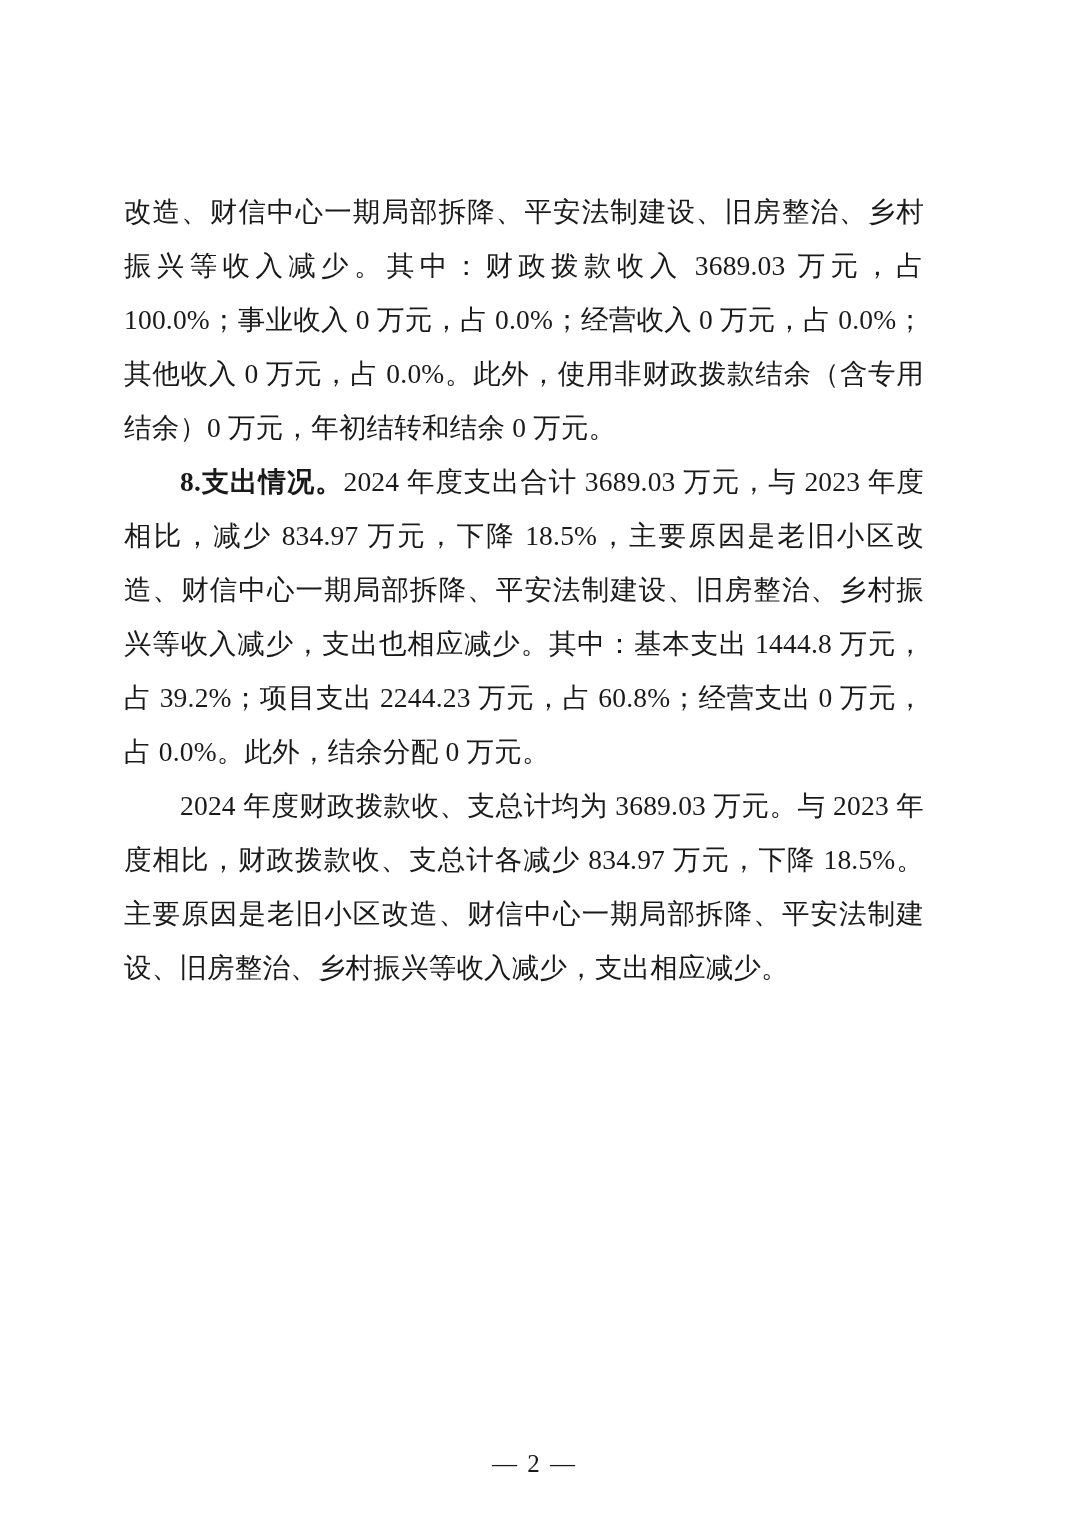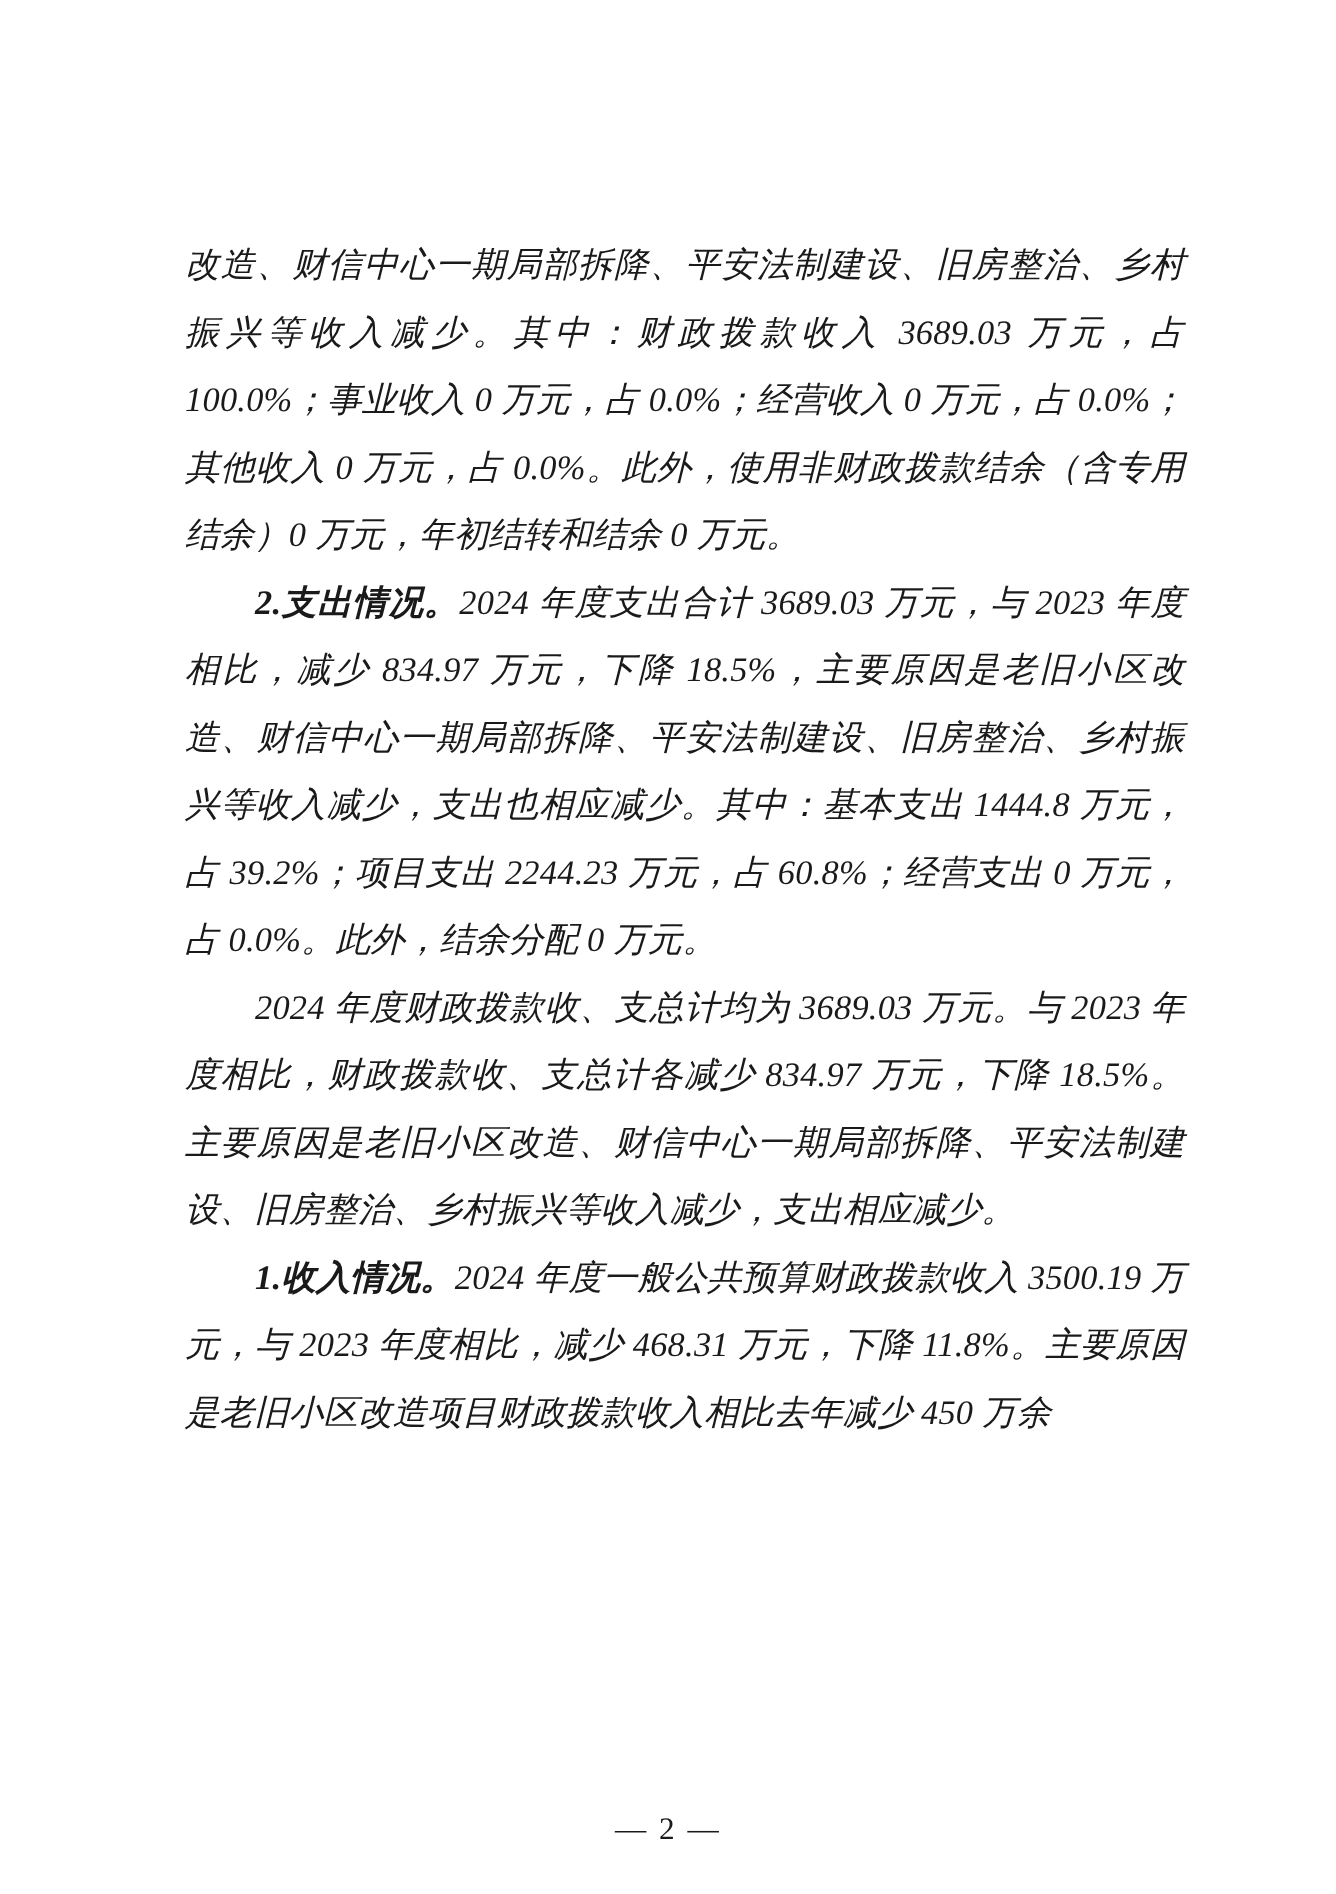--- a/index.html
+++ b/index.html
@@ -12,24 +12,23 @@
     width: 1069px;
     height: 1515px;
     background: #ffffff;
     margin: 0 auto;
     overflow: hidden;
     font-family: "Liberation Serif", "DejaVu Serif", serif;
     color: #1a1a1a;
   }
   .content {
     position: absolute;
-    left: 148px;
+    left: 124px;
     top: 185px;
     width: 800px;
-    font-style: italic;
   }
   p.para {
     margin: 0 0 0 0;
     font-size: 27.5px;
     line-height: 54px;
     text-align: justify;
     text-align-last: left;
     text-justify: inter-ideograph;
     letter-spacing: 0.2px;
   }
@@ -53,21 +52,20 @@
   .footer .pnum {
     display: inline-block;
   }
 </style>
 </head>
 <body>
 
 <div class="page">
   <div class="content">
     <p class="para" id="p1"><span>改造、财信中心一期局部拆降、平安法制建设、旧房整治、乡村振兴等收入减少。其中：财政拨款收入 3689.03 万元，占 100.0%；事业收入 0 万元，占 0.0%；经营收入 0 万元，占 0.0%；其他收入 0 万元，占 0.0%。此外，使用非财政拨款结余（含专用结余）0 万元，年初结转和结余 0 万元。</span></p>
-    <p class="para indent" id="p2"><span class="b">2.支出情况。</span><span>2024 年度支出合计 3689.03 万元，与 2023 年度相比，减少 834.97 万元，下降 18.5%，主要原因是老旧小区改造、财信中心一期局部拆降、平安法制建设、旧房整治、乡村振兴等收入减少，支出也相应减少。其中：基本支出 1444.8 万元，占 39.2%；项目支出 2244.23 万元，占 60.8%；经营支出 0 万元，占 0.0%。此外，结余分配 0 万元。</span></p>
+    <p class="para indent" id="p2"><span class="b">8.支出情况。</span><span>2024 年度支出合计 3689.03 万元，与 2023 年度相比，减少 834.97 万元，下降 18.5%，主要原因是老旧小区改造、财信中心一期局部拆降、平安法制建设、旧房整治、乡村振兴等收入减少，支出也相应减少。其中：基本支出 1444.8 万元，占 39.2%；项目支出 2244.23 万元，占 60.8%；经营支出 0 万元，占 0.0%。此外，结余分配 0 万元。</span></p>
     <p class="para indent" id="p5"><span>2024 年度财政拨款收、支总计均为 3689.03 万元。与 2023 年度相比，财政拨款收、支总计各减少 834.97 万元，下降 18.5%。主要原因是老旧小区改造、财信中心一期局部拆降、平安法制建设、旧房整治、乡村振兴等收入减少，支出相应减少。</span></p>
-    <p class="para indent" id="p7"><span class="b">1.收入情况。</span><span>2024 年度一般公共预算财政拨款收入 3500.19 万元，与 2023 年度相比，减少 468.31 万元，下降 11.8%。主要原因是老旧小区改造项目财政拨款收入相比去年减少 450 万余</span></p>
   </div>
 
   <div class="footer">
     <span class="pnum">— 2 —</span>
   </div>
 </div>
 
 </body></html>

